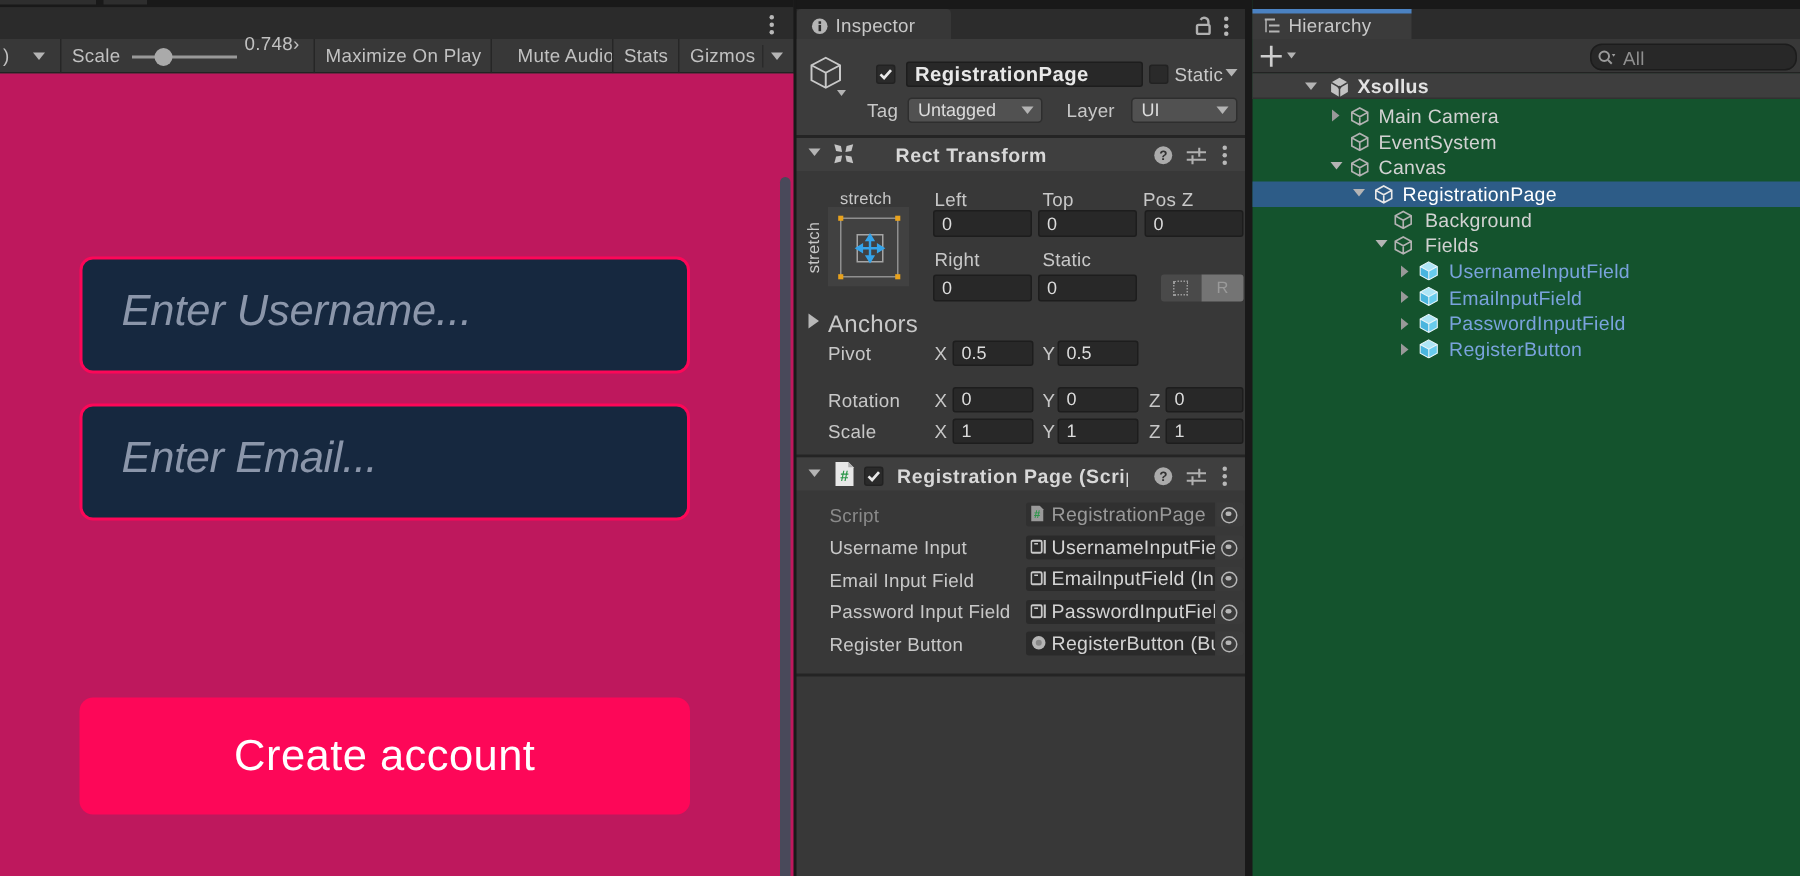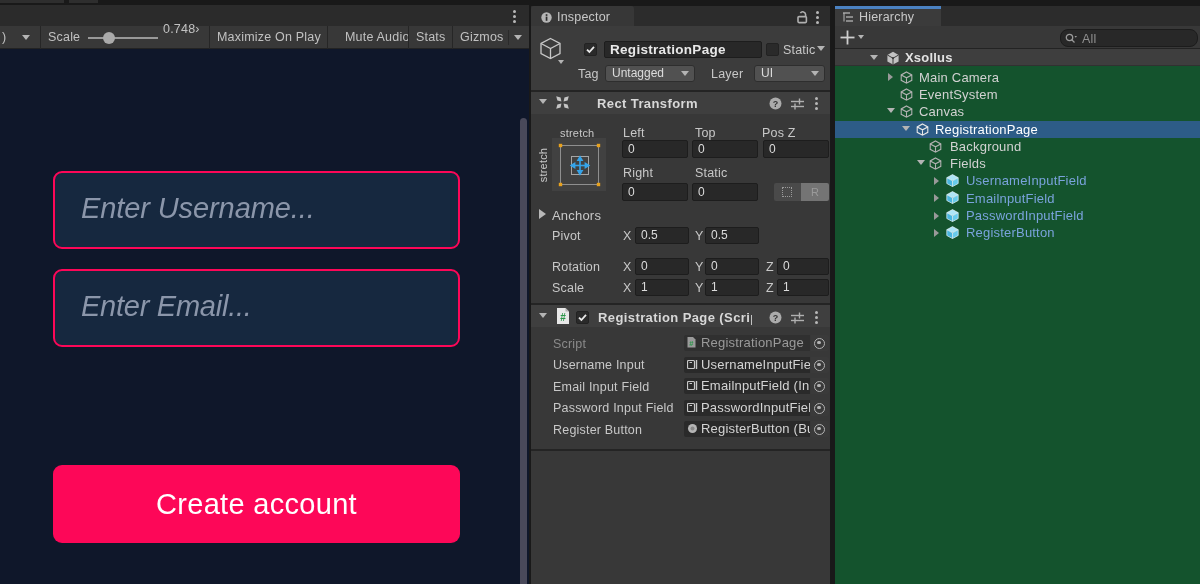--- a/index.html
+++ b/index.html
@@ -10,21 +10,21 @@
 
 
 #game { left:0; top:0; width:529px; height:584px; background:#383838; }
 #game .topstrip { left:0; top:0; width:529px; height:5px; background:#191919; }
 #game .tabstub1 { left:0; top:0; width:64px; height:3px; background:#2e2e2e; border-radius:0 0 0 0; }
 #game .tabstub2 { left:69px; top:0; width:29px; height:3px; background:#2e2e2e; }
 #game .titlebar { left:0; top:5px; width:529px; height:21px; background:#2b2b2b; }
 #game .toolbar { left:0; top:26px; width:529px; height:23px; background:#383838; border-bottom:1px solid #232323; }
 .tbtext { position:absolute; color:#c1c1c1; font-size:12.5px; letter-spacing:0.2px; line-height:23px; white-space:nowrap; }
 .tbsep { position:absolute; top:26px; width:1px; height:23px; background:#262626; }
-#game .view { left:0; top:49px; width:605px; height:535px; background:#0f172a; }
+#game .view { left:0; top:49px; width:605px; height:535px; background:#be185d; }
 
 
 .gfield { position:absolute; left:53px; width:407px; height:78px;
   background:#16283f; border:2px solid #fd0758; border-radius:9px; }
 .gfield .ph { position:absolute; left:26px; top:50%; transform:translateY(-55%);
   font-style:italic; font-size:29px; color:#8b96aa; }
 #gbtn { position:absolute; left:53px; top:416px; width:407px; height:78px;
   background:#fd0758; border-radius:9px; color:#fff; font-size:29px; letter-spacing:0.3px;
   text-align:center; line-height:79px; }
 #gscroll { left:520px; top:69px; width:7px; height:466px; background:#49495a; border-radius:4px 4px 0 0; }
@@ -241,21 +241,21 @@
     <div class="efield" style="left:233px; top:140px; width:66px; height:18px; line-height:16px;">0</div>
     <span class="etext" style="left:93px; top:166px;">Right</span>
     <span class="etext" style="left:165px; top:166px;">Static</span>
     <div class="efield" style="left:92px; top:183px; width:66px; height:18px; line-height:16px;">0</div>
     <div class="efield" style="left:162px; top:183px; width:66px; height:18px; line-height:16px;">0</div>
     <div class="abs" style="left:244px; top:183px; width:27px; height:18px; background:#4a4a4a; border-radius:2px 0 0 2px;">
       <div class="abs" style="left:8px; top:4px; width:10px; height:10px; border:1.4px dotted #9a9a9a;"></div>
     </div>
     <div class="abs" style="left:271px; top:183px; width:28px; height:18px; background:#747474; border-radius:0 2px 2px 0; color:#9a9a9a; font-size:11px; text-align:center; line-height:18px;">R</div>
     <div class="rarr" style="left:9px; top:209px; border-top-width:5px; border-bottom-width:5px; border-left-width:7px; border-left-color:#b8b8b8;"></div>
-    <span class="etext" style="left:22px; top:208px; font-size:13px;">Anchors</span>
+    <span class="etext" style="left:22px; top:208px; font-size:16px;">Anchors</span>
     <span class="etext" style="left:22px; top:229px;">Pivot</span>
     <span class="etext" style="left:93px; top:229px;">X</span>
     <div class="efield" style="left:105px; top:227px; width:54px; height:17px;">0.5</div>
     <span class="etext" style="left:165px; top:229px;">Y</span>
     <div class="efield" style="left:175px; top:227px; width:54px; height:17px;">0.5</div>
     <span class="etext" style="left:22px; top:260px;">Rotation</span>
     <span class="etext" style="left:93px; top:260px;">X</span>
     <div class="efield" style="left:105px; top:258px; width:54px; height:17px;">0</div>
     <span class="etext" style="left:165px; top:260px;">Y</span>
     <div class="efield" style="left:175px; top:258px; width:54px; height:17px;">0</div>

